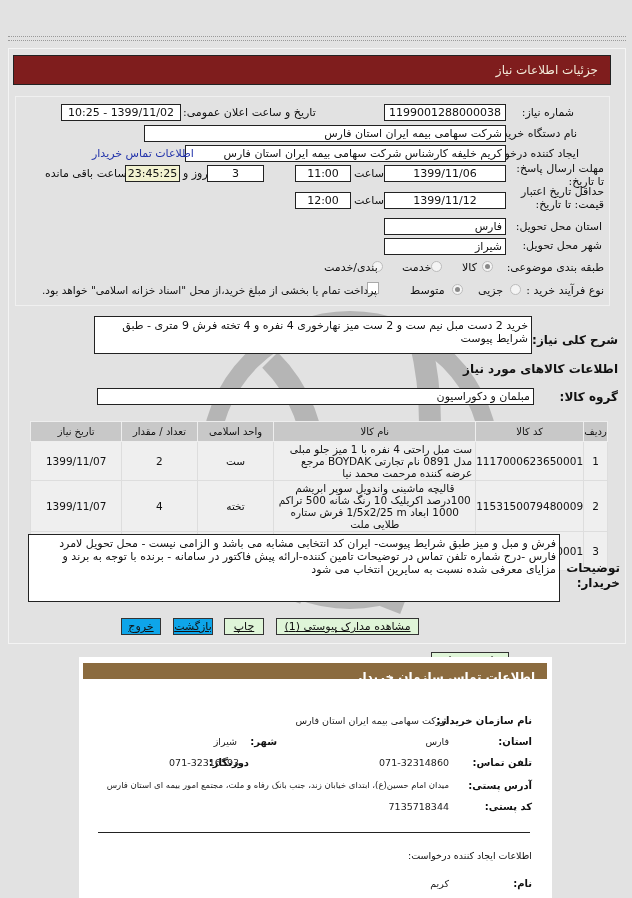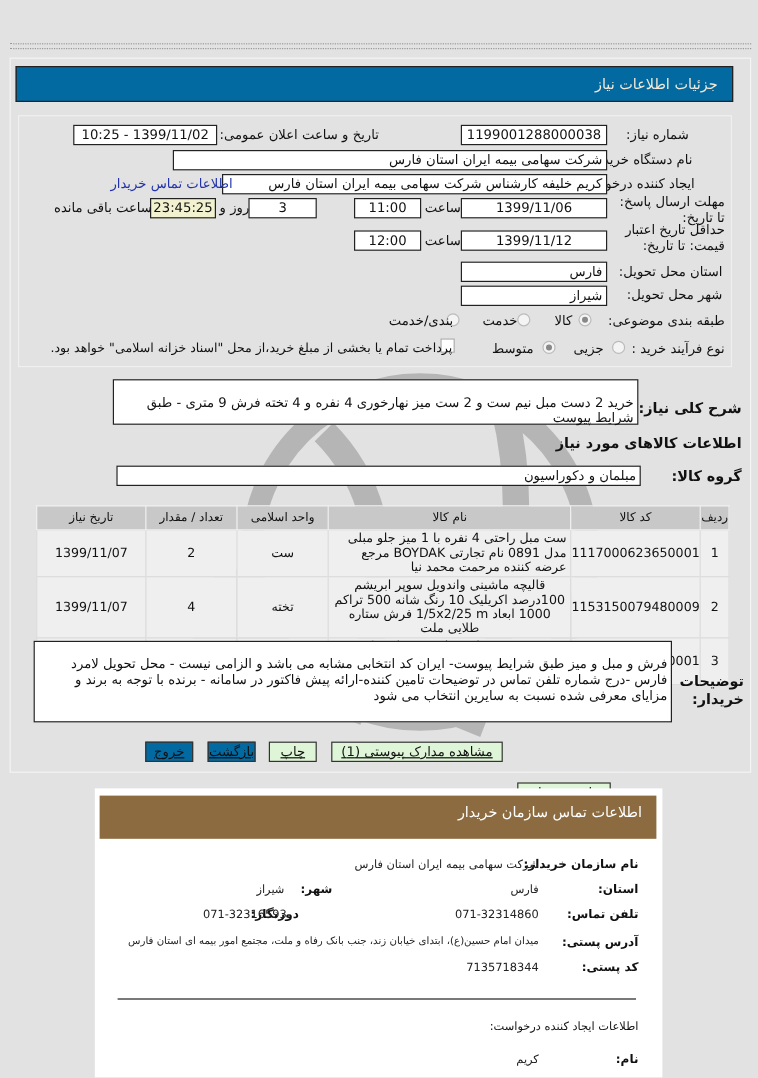--- a/index.html
+++ b/index.html
@@ -1,41 +1,41 @@
 <!DOCTYPE html>
 <html><head>
 <meta charset="utf-8">
 <style>
   * { box-sizing: border-box; margin: 0; padding: 0; }
   html, body { width: 632px; height: 898px; overflow: hidden; }
   body { background: #e2e2e2; font-family: "DejaVu Sans", sans-serif; font-size: 11px; color: #111; position: relative; direction: rtl; }
   .abs { position: absolute; }
   .dotted-line { left: 8px; top: 36px; width: 618px; height: 5px; border-top: 1px dotted #999; border-bottom: 1px dotted #999; }
   .outer-panel { left: 8px; top: 48px; width: 618px; height: 596px; border: 1px solid #f4f4f4; }
-  .title-bar { left: 13px; top: 55px; width: 598px; height: 30px; background: #0369a1; border: 1px solid #222; color: #f2ead9; font-size: 12px; line-height: 28px; padding-right: 12px; }
+  .title-bar { left: 13px; top: 55px; width: 598px; height: 30px; background: #7f1d1d; border: 1px solid #222; color: #f2ead9; font-size: 12px; line-height: 28px; padding-right: 12px; }
   .form-panel { left: 15px; top: 96px; width: 595px; height: 210px; border: 1px solid #f0f0f0; }
   .label { font-size: 11px; color: #111; white-space: nowrap; }
   .box { background: #fff; border: 1px solid #222; height: 17px; font-size: 11px; line-height: 15px; text-align: center; white-space: nowrap; overflow: hidden; }
   .box.right { text-align: right; padding-right: 3px; }
   .box.yellow { background: #f2f2d0; }
   .link { color: #2233aa; font-size: 11px; }
   .radio { width: 11px; height: 11px; border-radius: 50%; border: 1px solid #bbb; background: #f4f4f4; display: inline-block; }
   .radio.on::after { content: ""; display: block; width: 5px; height: 5px; margin: 2px; border-radius: 50%; background: #888; }
   .checkbox { width: 12px; height: 12px; border: 1px solid #aaa; background: #fff; }
   .watermark { left: 120px; top: 300px; width: 420px; height: 330px; opacity: 0.25; pointer-events: none; }
   .bold-label { font-weight: bold; font-size: 12px; }
-  .textarea { background: #fff; border: 1px solid #222; font-size: 11px; padding: 12px 3px; text-align: right; line-height: 13px; }
+  .textarea { background: #fff; border: 1px solid #222; font-size: 11px; padding: 2px 3px; text-align: right; line-height: 13px; }
   table.items { border-collapse: collapse; font-size: 10.5px; }
   table.items th { background: #c8c8c8; font-weight: normal; height: 20px; border: 1px solid #eee; font-size: 10px; }
   table.items td { background: #efefef; border: 1px solid #ddd; text-align: center; line-height: 12px; }
   .btn { height: 17px; border: 1px solid #333; font-size: 11px; line-height: 15px; text-align: center; text-decoration: underline; }
   .btn.green { background: #dff5d8; }
-  .btn.pink { background: #0369a1; }
+  .btn.pink { background: #0ea5e9; }
   .contact-card { left: 79px; top: 657px; width: 473px; height: 241px; background: #fff; }
-  .contact-title { left: 83px; top: 663px; width: 464px; height: 36px; background: #8b6b3f; color: #fff; font-weight: normal; font-size: 12px; line-height: 28px; padding-right: 12px; }
+  .contact-title { left: 83px; top: 663px; width: 464px; height: 16px; background: #8b6b3f; color: #fff; font-weight: bold; font-size: 12px; line-height: 28px; padding-right: 12px; }
   .c-label { font-weight: bold; font-size: 10px; }
   .c-val { font-size: 9.5px; color: #222; }
   .hr { left: 98px; top: 832px; width: 432px; height: 1px; background: #222; }
 </style>
 </head>
 <body>
 
 <div class="abs dotted-line"></div>
 <div class="abs outer-panel"></div>
 <div class="abs title-bar">جزئیات اطلاعات نیاز</div>

